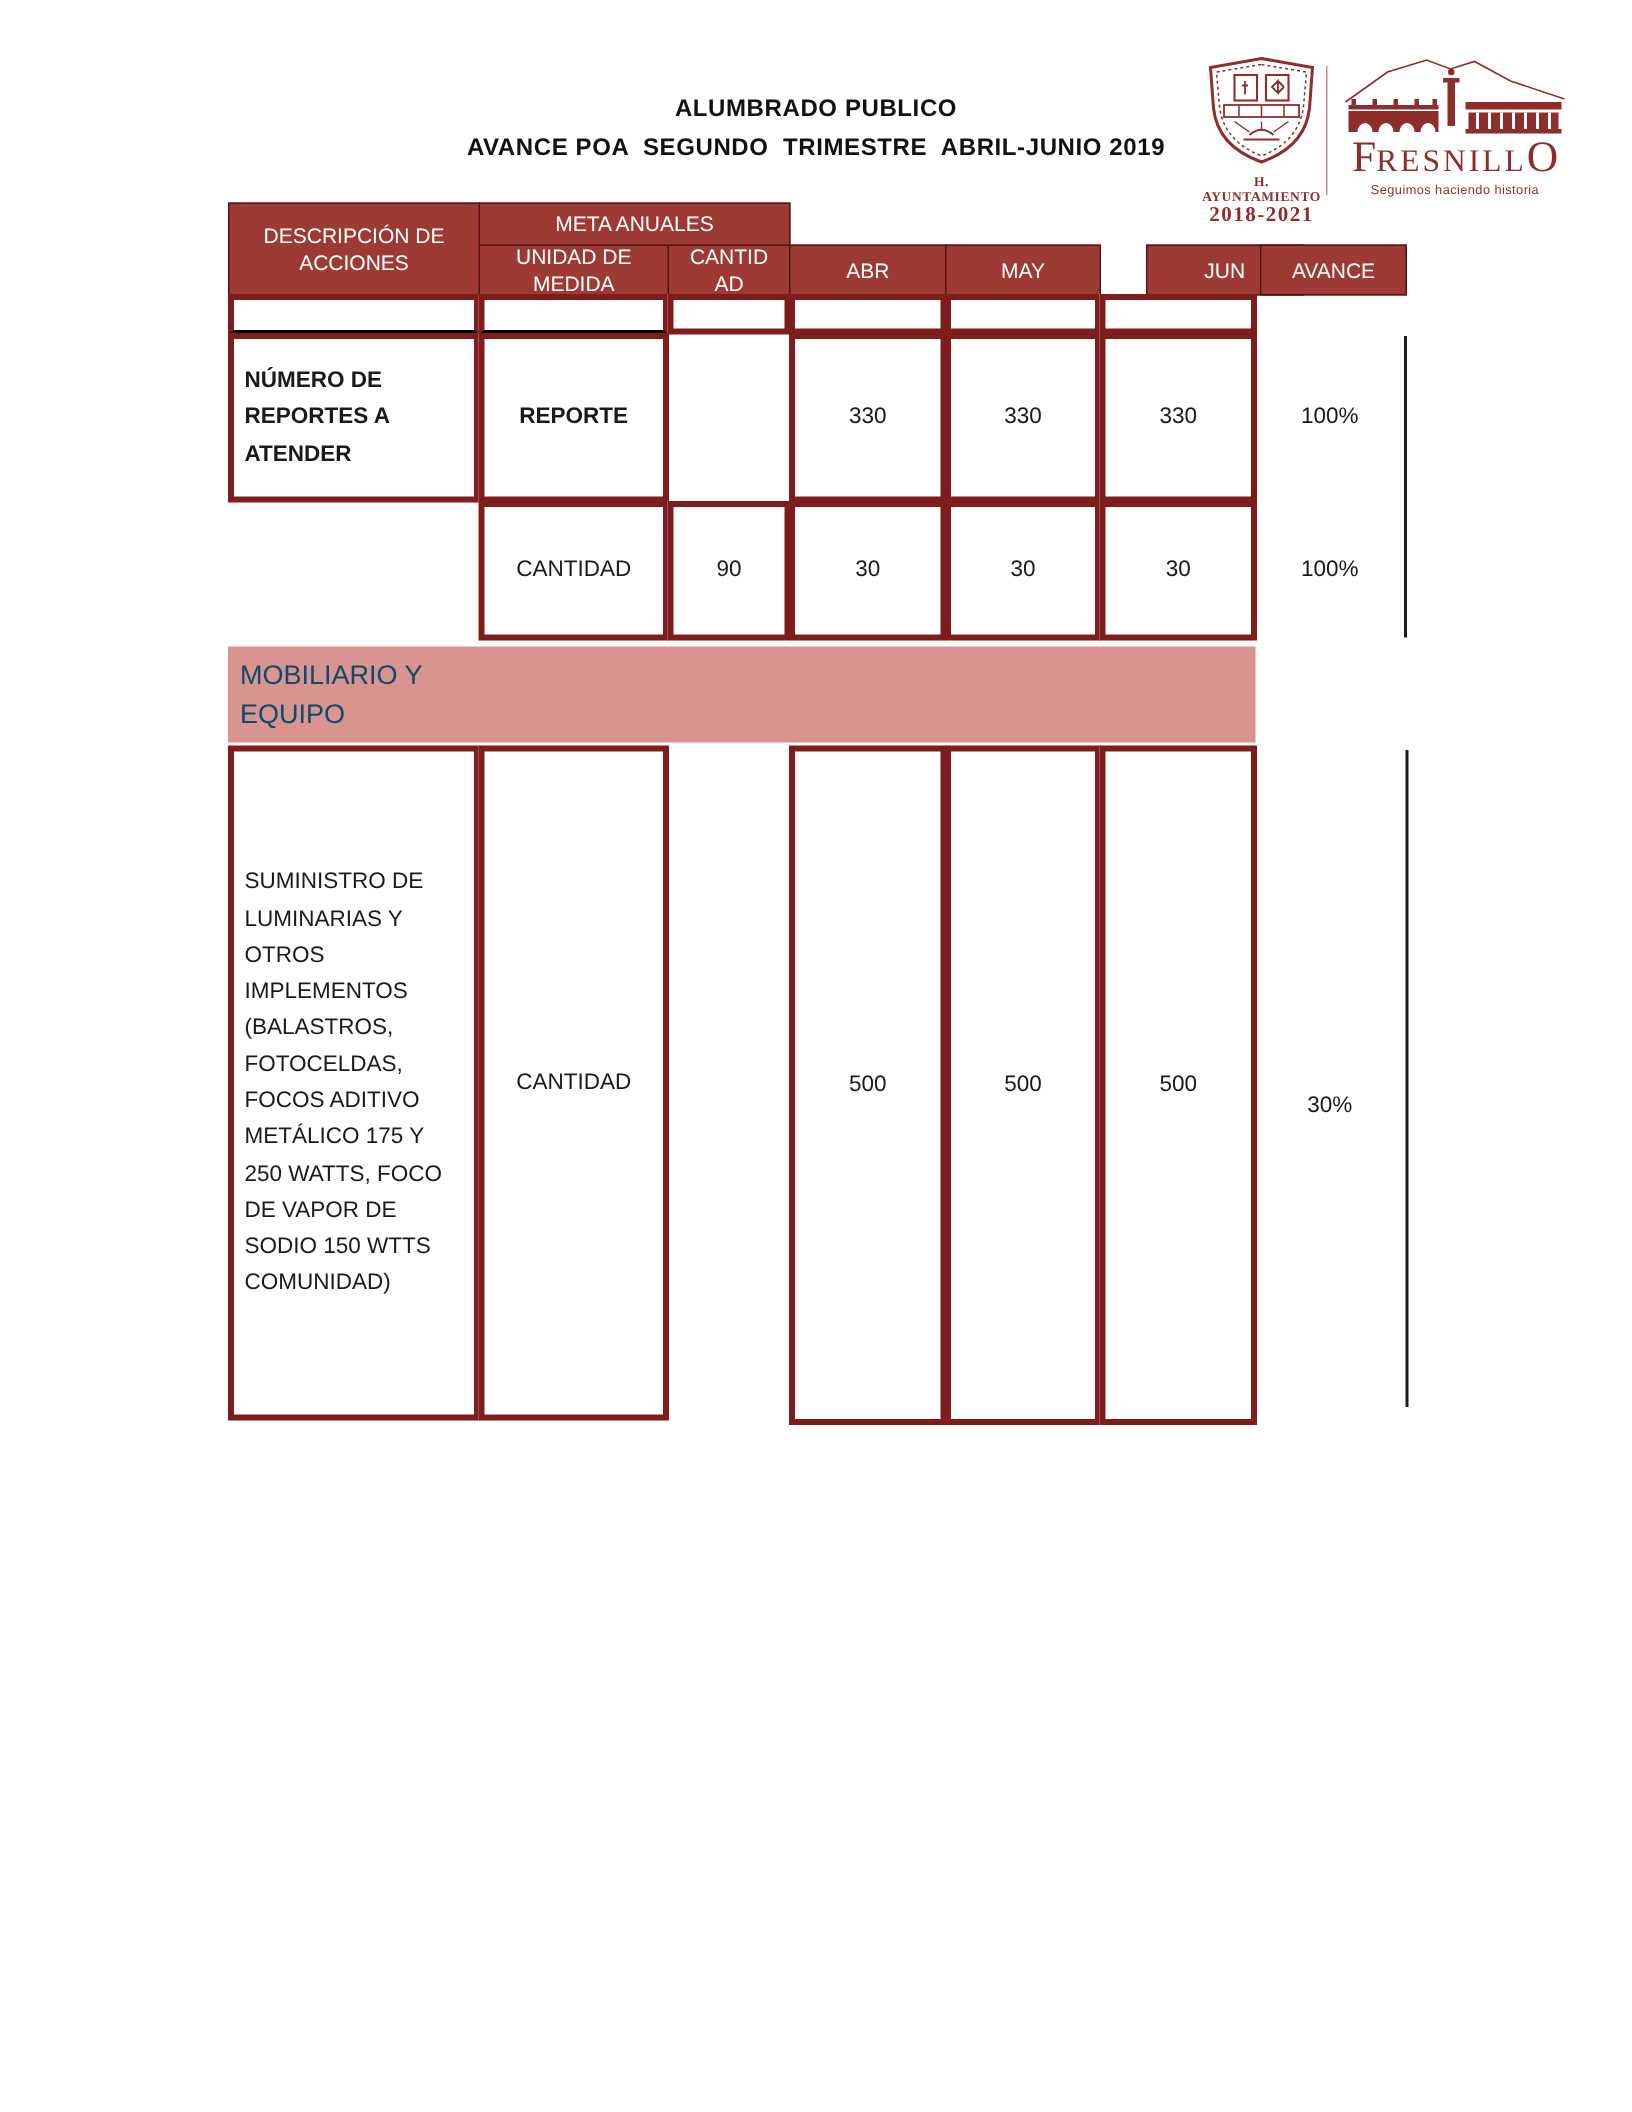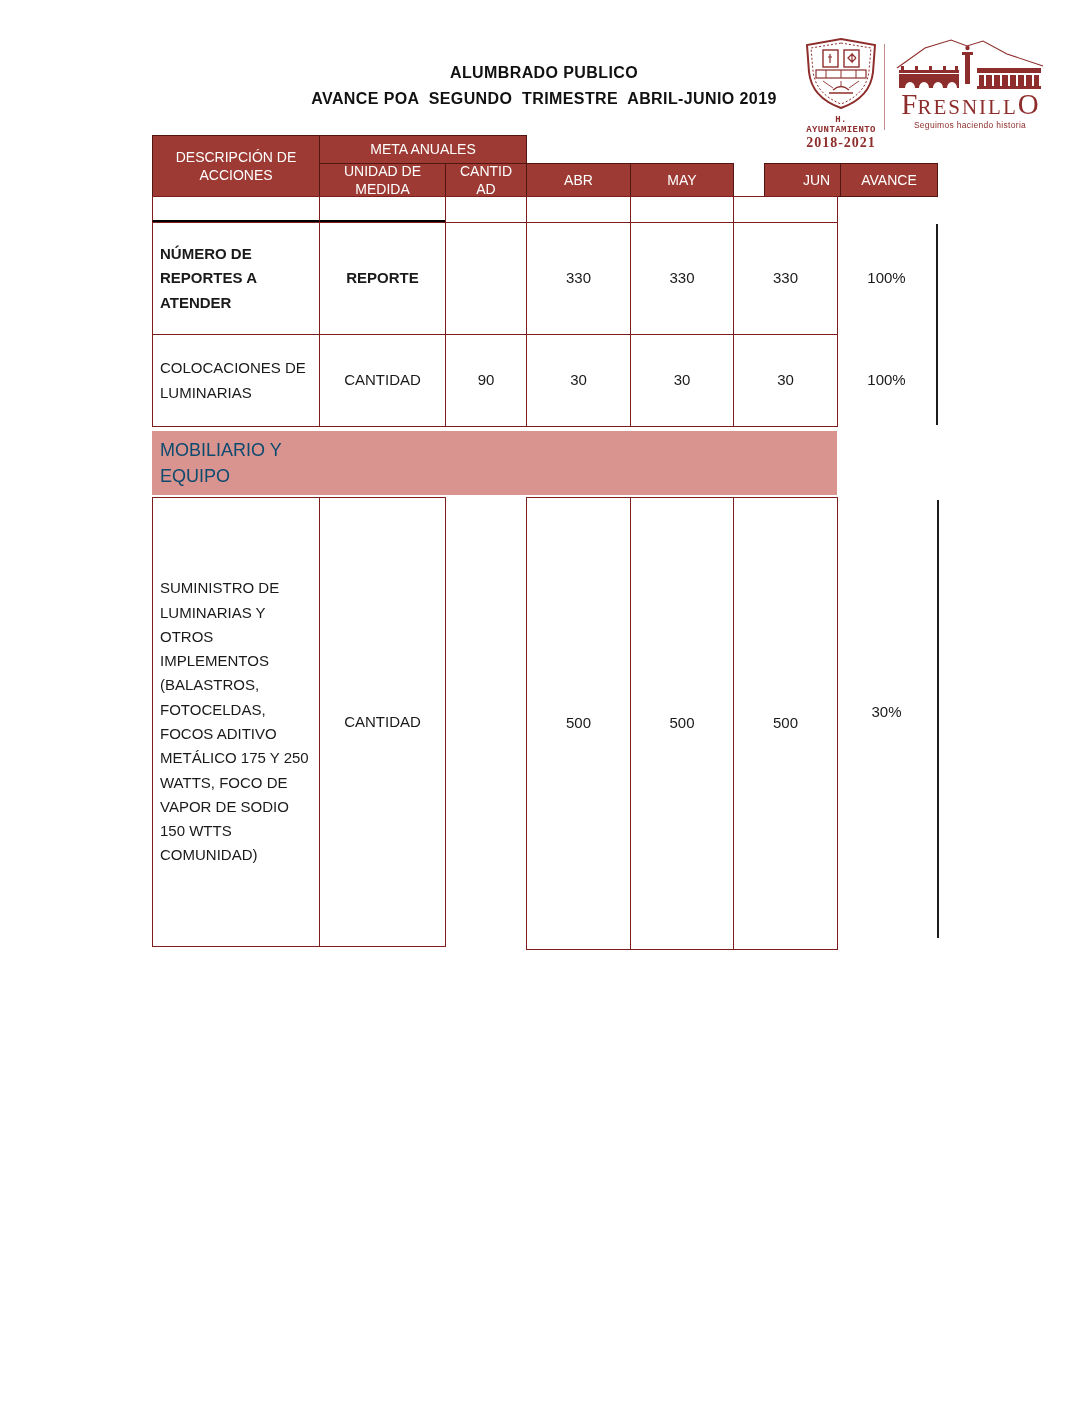--- a/index.html
+++ b/index.html
@@ -7,32 +7,32 @@
         font-family:"Liberation Sans",sans-serif;overflow:hidden;color:#1a1a1a;}
 
   
   .title-block{position:absolute;top:60px;left:0;width:1088px;text-align:center;
                font-weight:700;font-size:16px;letter-spacing:.4px;line-height:26px;color:#111;}
   .title-block div{white-space:pre;}
 
   
   .logo{position:absolute;top:34px;left:792px;width:260px;height:110px;color:var(--logo-maroon,#8E2E2C);}
   .crest-wrap{position:absolute;left:6px;top:2px;width:86px;text-align:center;}
-  .crest-caption{font-family:Liberation Mono, monospace;font-size:9px;font-weight:700;letter-spacing:.4px;margin-top:1px;}
+  .crest-caption{font-family:Liberation Serif, serif;font-size:9px;font-weight:700;letter-spacing:.4px;margin-top:1px;}
   .crest-years{font-family:"Liberation Serif",serif;font-size:14px;font-weight:700;letter-spacing:1px;}
   .logo-divider{position:absolute;left:92px;top:10px;width:1px;height:86px;background:var(--logo-maroon,#8E2E2C);opacity:.55;}
   .wordmark-wrap{position:absolute;left:102px;top:2px;width:152px;text-align:center;}
   .wm{display:flex;justify-content:center;align-items:baseline;font-family:"Liberation Serif",serif;
       color:var(--logo-maroon,#8E2E2C);margin-top:-4px;}
   .wm .big{font-size:29px;line-height:1;}
   .wm .mid{font-size:21px;line-height:1;letter-spacing:2px;}
   .tagline{font-size:8.5px;letter-spacing:.3px;margin-top:1px;text-align:center;}
 
   
-  .cell{position:absolute;box-sizing:border-box;border:1px solid #7f1d1d;background:#fff;
+  .cell{position:absolute;box-sizing:border-box;border:4px solid #7f1d1d;background:#fff;
         display:flex;align-items:center;justify-content:center;font-size:15px;line-height:1.62;}
   .cell.txt{justify-content:flex-start;text-align:left;padding:4px 10px 4px 7px;}
   .cell.bold{font-weight:700;}
   .hdr{background:var(--header-bg,#9C3A33);color:var(--header-text,#fff);
        border:1px solid var(--header-border,#521612);font-size:14px;line-height:1.3;
        text-align:center;padding:2px 6px;}
   .hdr.brk{word-break:break-all;padding:2px 11px;}
   .nob{border:none;background:transparent;}
   .thickb{border-bottom:3px solid #000;}
   .section-row{position:absolute;box-sizing:border-box;background:var(--section-bg,#D99490);
@@ -81,21 +81,21 @@
   
   #sec-row{left:152px;top:431px;width:685px;height:64px;}
 
   
   #r3-desc{left:152px;top:497px;width:168px;height:450px;}
   #r3-unit{left:319px;top:497px;width:127px;height:450px;}
   #r3-qty {left:445px;top:497px;width:82px;height:450px;border-bottom:none;}
   #r3-abr {left:526px;top:497px;width:105px;height:453px;}
   #r3-may {left:630px;top:497px;width:104px;height:453px;}
   #r3-jun {left:733px;top:497px;width:105px;height:453px;}
-  #r3-av  {left:838px;top:487px;width:97px;height:450px;}
+  #r3-av  {left:838px;top:512px;width:97px;height:450px;}
 
   #avance-line-1{left:936px;top:224px;height:201px;}
   #avance-line-2{left:937px;top:500px;height:438px;}
 </style>
 </head>
 <body>
 
 <div class="page">
 
   <div class="title-block">
@@ -165,21 +165,20 @@
   <div id="t-may" class="cell"></div>
   <div id="t-jun" class="cell"></div>
 
   <div id="r1-desc" class="cell txt bold">NÚMERO DE REPORTES A ATENDER</div>
   <div id="r1-unit" class="cell bold">REPORTE</div>
   <div id="r1-abr" class="cell">330</div>
   <div id="r1-may" class="cell">330</div>
   <div id="r1-jun" class="cell">330</div>
   <div id="r1-av" class="cell nob">100%</div>
 
-  <div id="r2-desc" class="cell txt">COLOCACIONES DE LUMINARIAS</div>
   <div id="r2-unit" class="cell">CANTIDAD</div>
   <div id="r2-qty" class="cell">90</div>
   <div id="r2-abr" class="cell">30</div>
   <div id="r2-may" class="cell">30</div>
   <div id="r2-jun" class="cell">30</div>
   <div id="r2-av" class="cell nob">100%</div>
 
   <div id="sec-row" class="section-row">
     <span>MOBILIARIO Y EQUIPO</span>
   </div>

